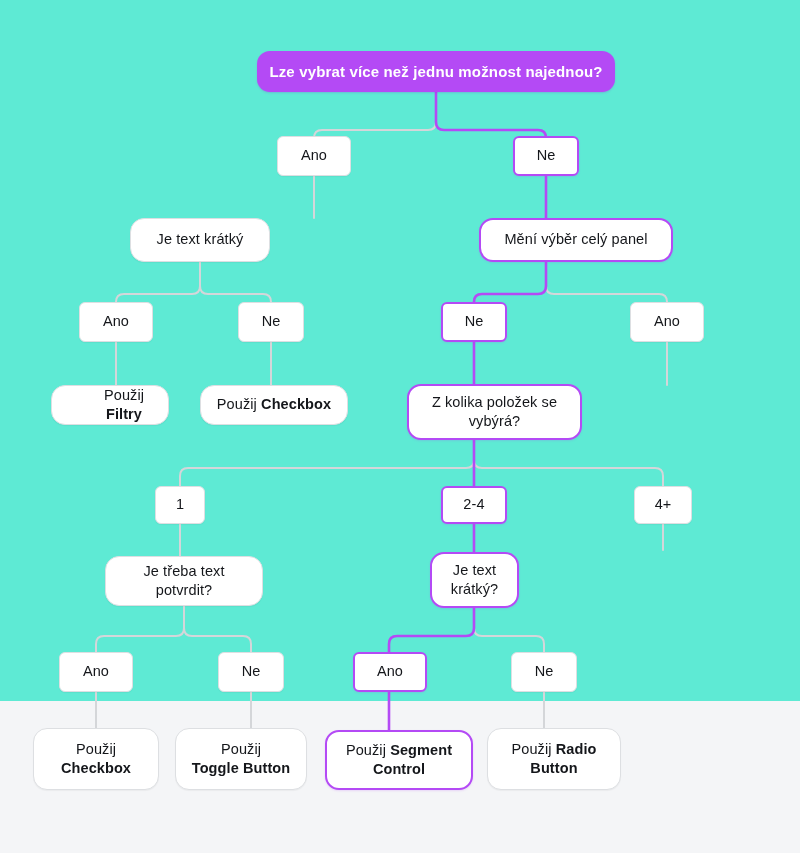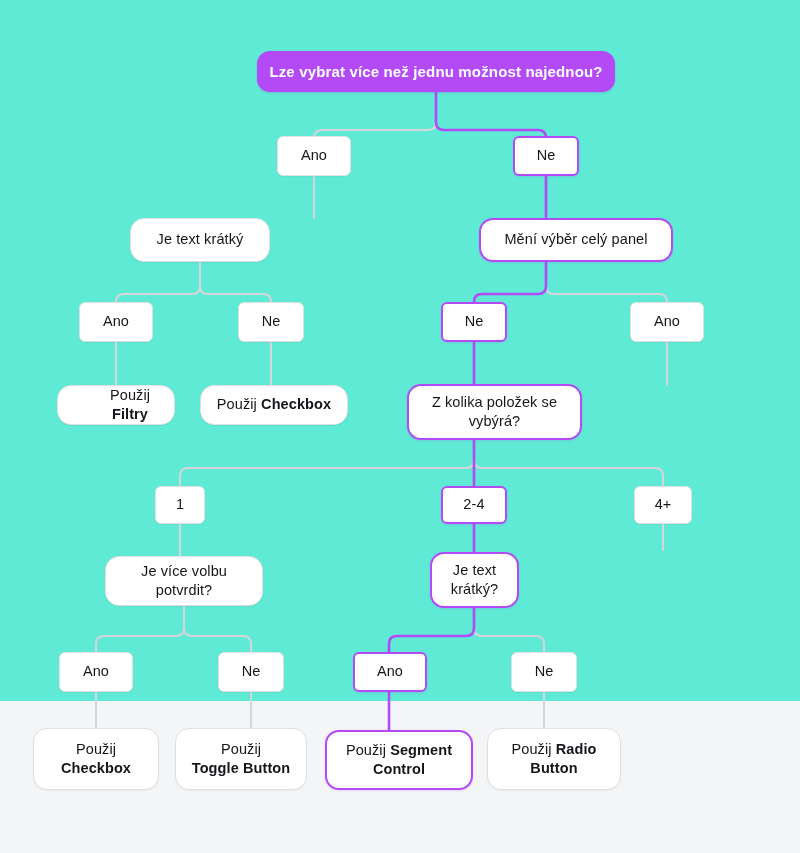--- a/index.html
+++ b/index.html
@@ -150,42 +150,42 @@
   <div class="node small" style="left:238px; top:302px; width:66px; height:40px;">
     <span class="inner">Ne</span>
   </div>
   <div class="node small active" style="left:441px; top:302px; width:66px; height:40px;">
     <span class="inner">Ne</span>
   </div>
   <div class="node small" style="left:630px; top:302px; width:74px; height:40px;">
     <span class="inner">Ano</span>
   </div>
 
-  <div class="node" style="left:57px; top:385px; width:118px; height:40px;padding-left:36px;">
+  <div class="node" style="left:51px; top:385px; width:118px; height:40px;padding-left:36px;">
     <span class="inner"><span>Použij </span><b>Filtry</b></span>
   </div>
   <div class="node" style="left:200px; top:385px; width:148px; height:40px;">
     <span class="inner"><span>Použij </span><b>Checkbox</b></span>
   </div>
   <div class="node active" style="left:387px; top:384px; width:175px; height:56px;margin-left:20px;">
     <span class="inner">Z kolika položek se vybýrá?</span>
   </div>
 
   <div class="node small" style="left:155px; top:486px; width:50px; height:38px;">
     <span class="inner">1</span>
   </div>
   <div class="node small active" style="left:441px; top:486px; width:66px; height:38px;">
     <span class="inner">2-4</span>
   </div>
   <div class="node small" style="left:634px; top:486px; width:58px; height:38px;">
     <span class="inner">4+</span>
   </div>
 
   <div class="node" style="left:105px; top:556px; width:158px; height:50px;">
-    <span class="inner">Je více volbu potvrdit?</span>
+    <span class="inner">Je třeba text potvrdit?</span>
   </div>
   <div class="node active" style="left:430px; top:552px; width:89px; height:56px;">
     <span class="inner">Je text krátký?</span>
   </div>
 
   <div class="node small" style="left:59px; top:652px; width:74px; height:40px;">
     <span class="inner">Ano</span>
   </div>
   <div class="node small" style="left:218px; top:652px; width:66px; height:40px;">
     <span class="inner">Ne</span>

